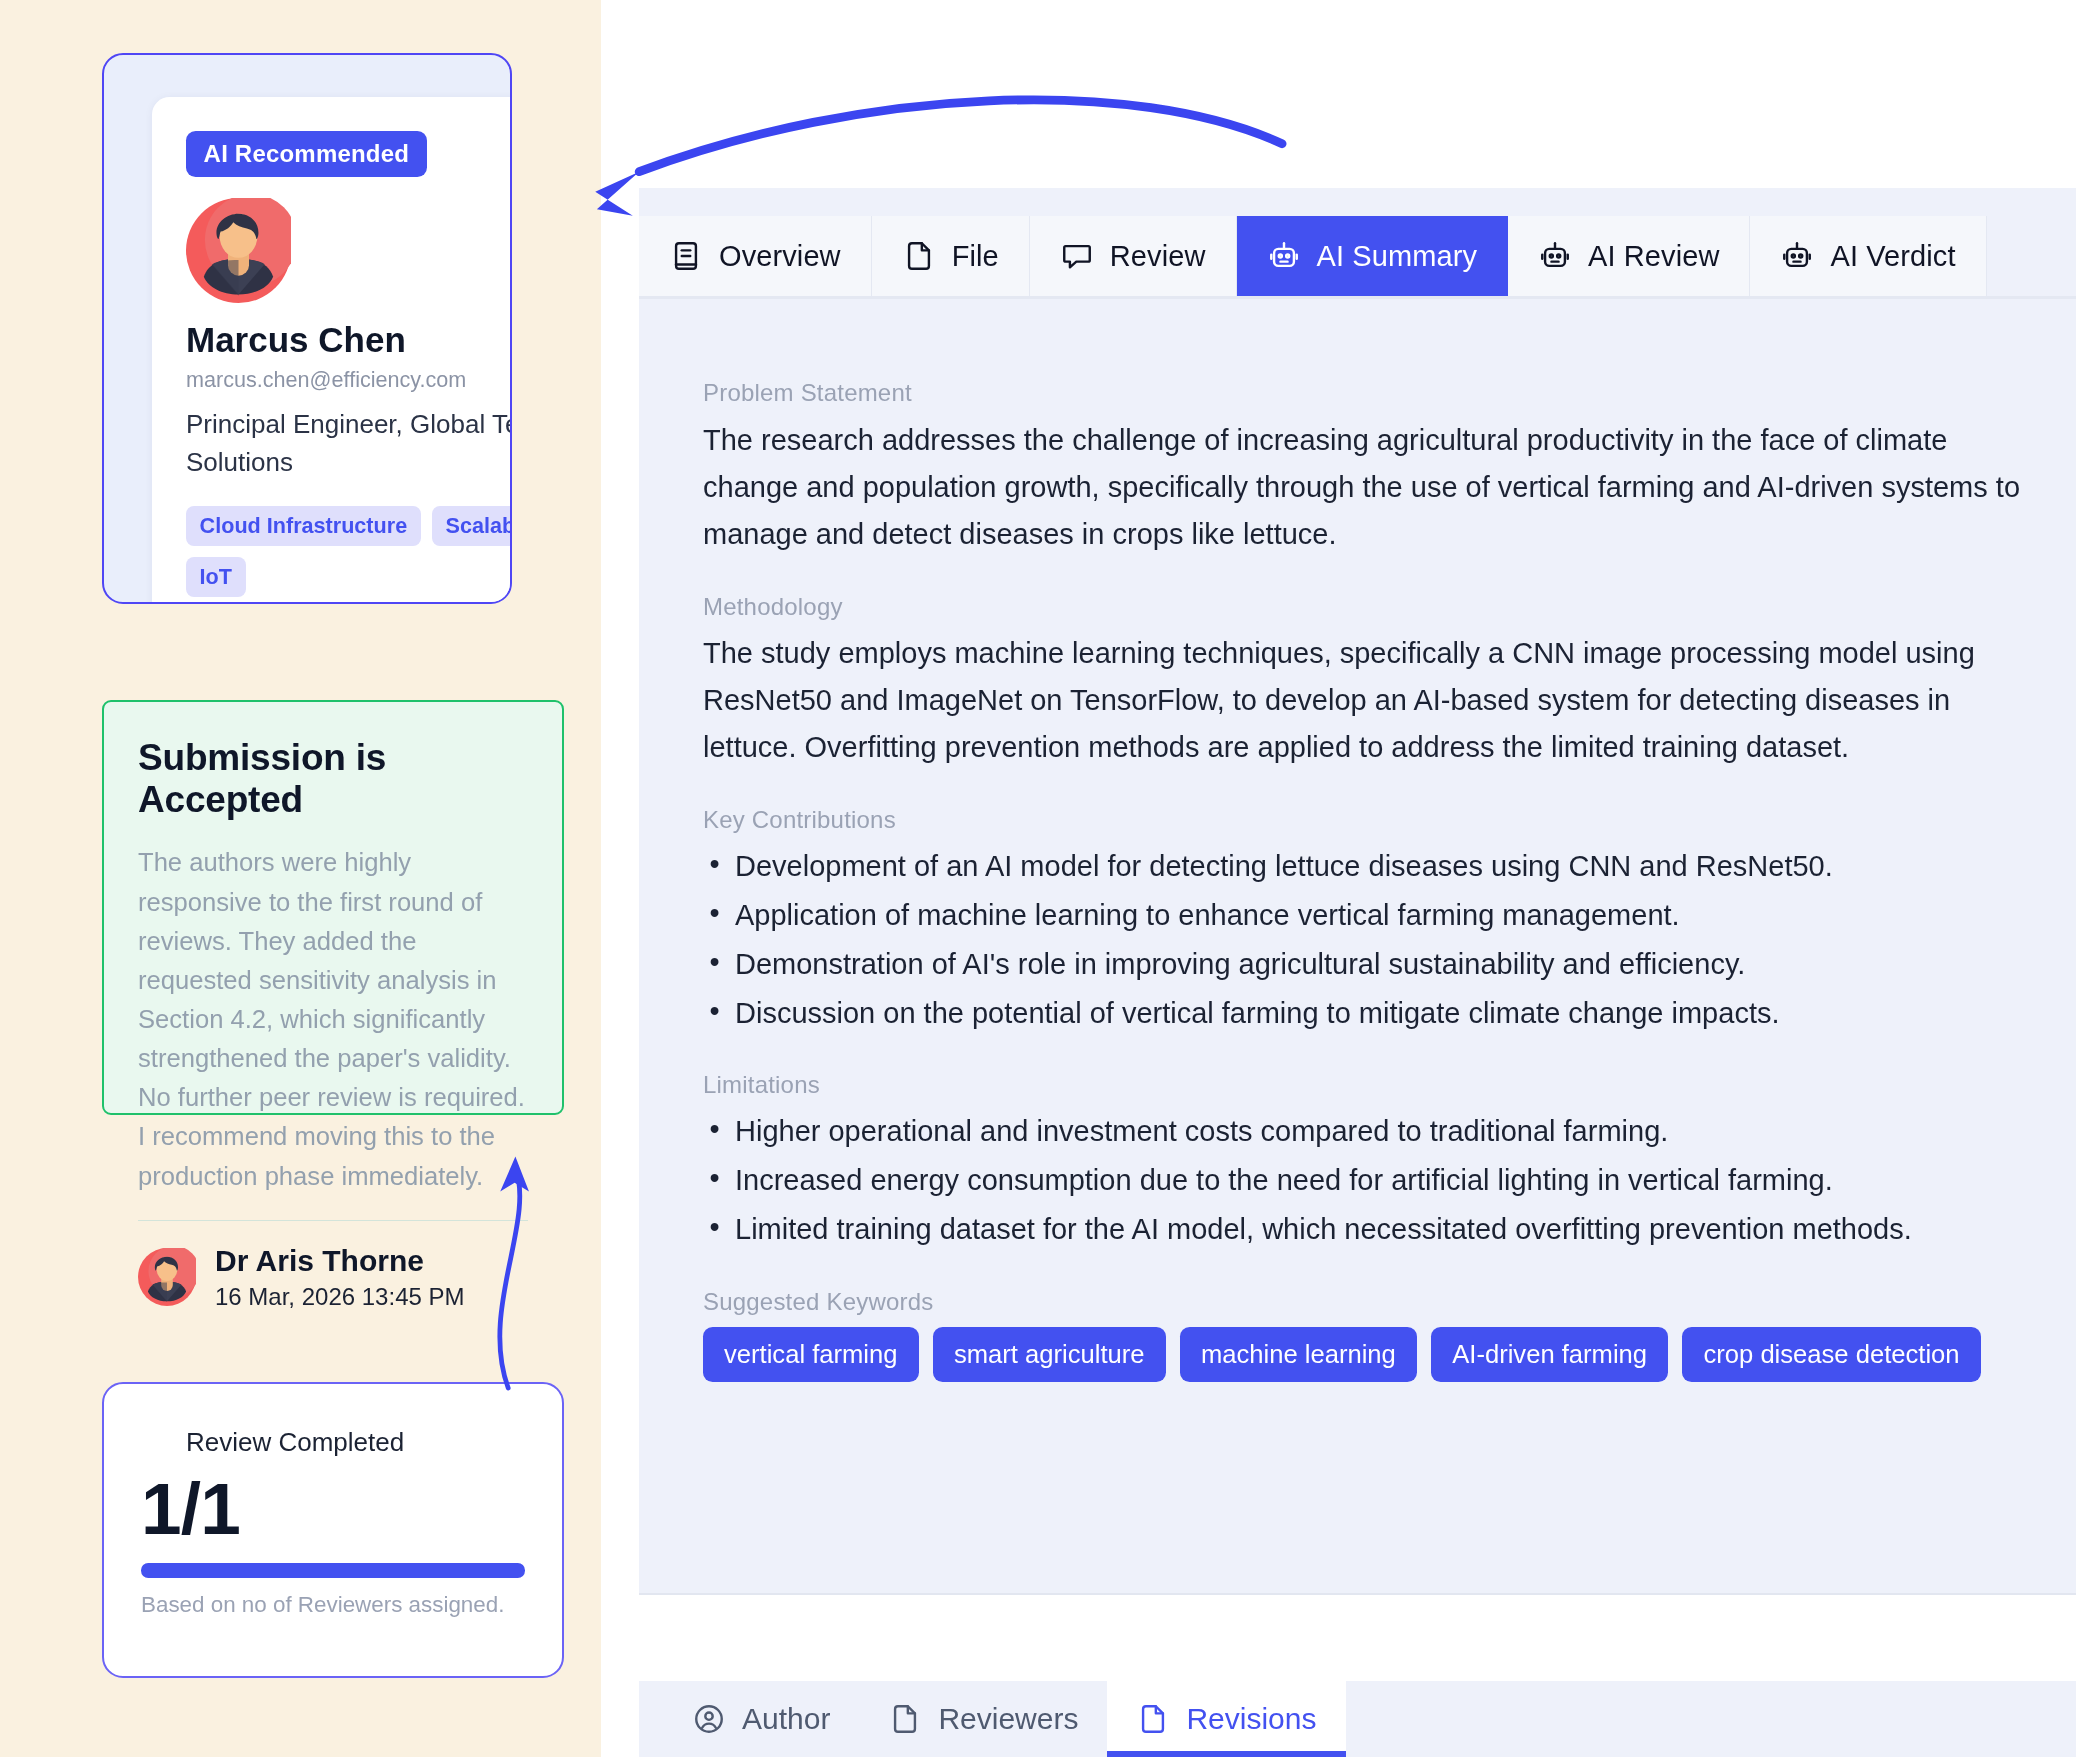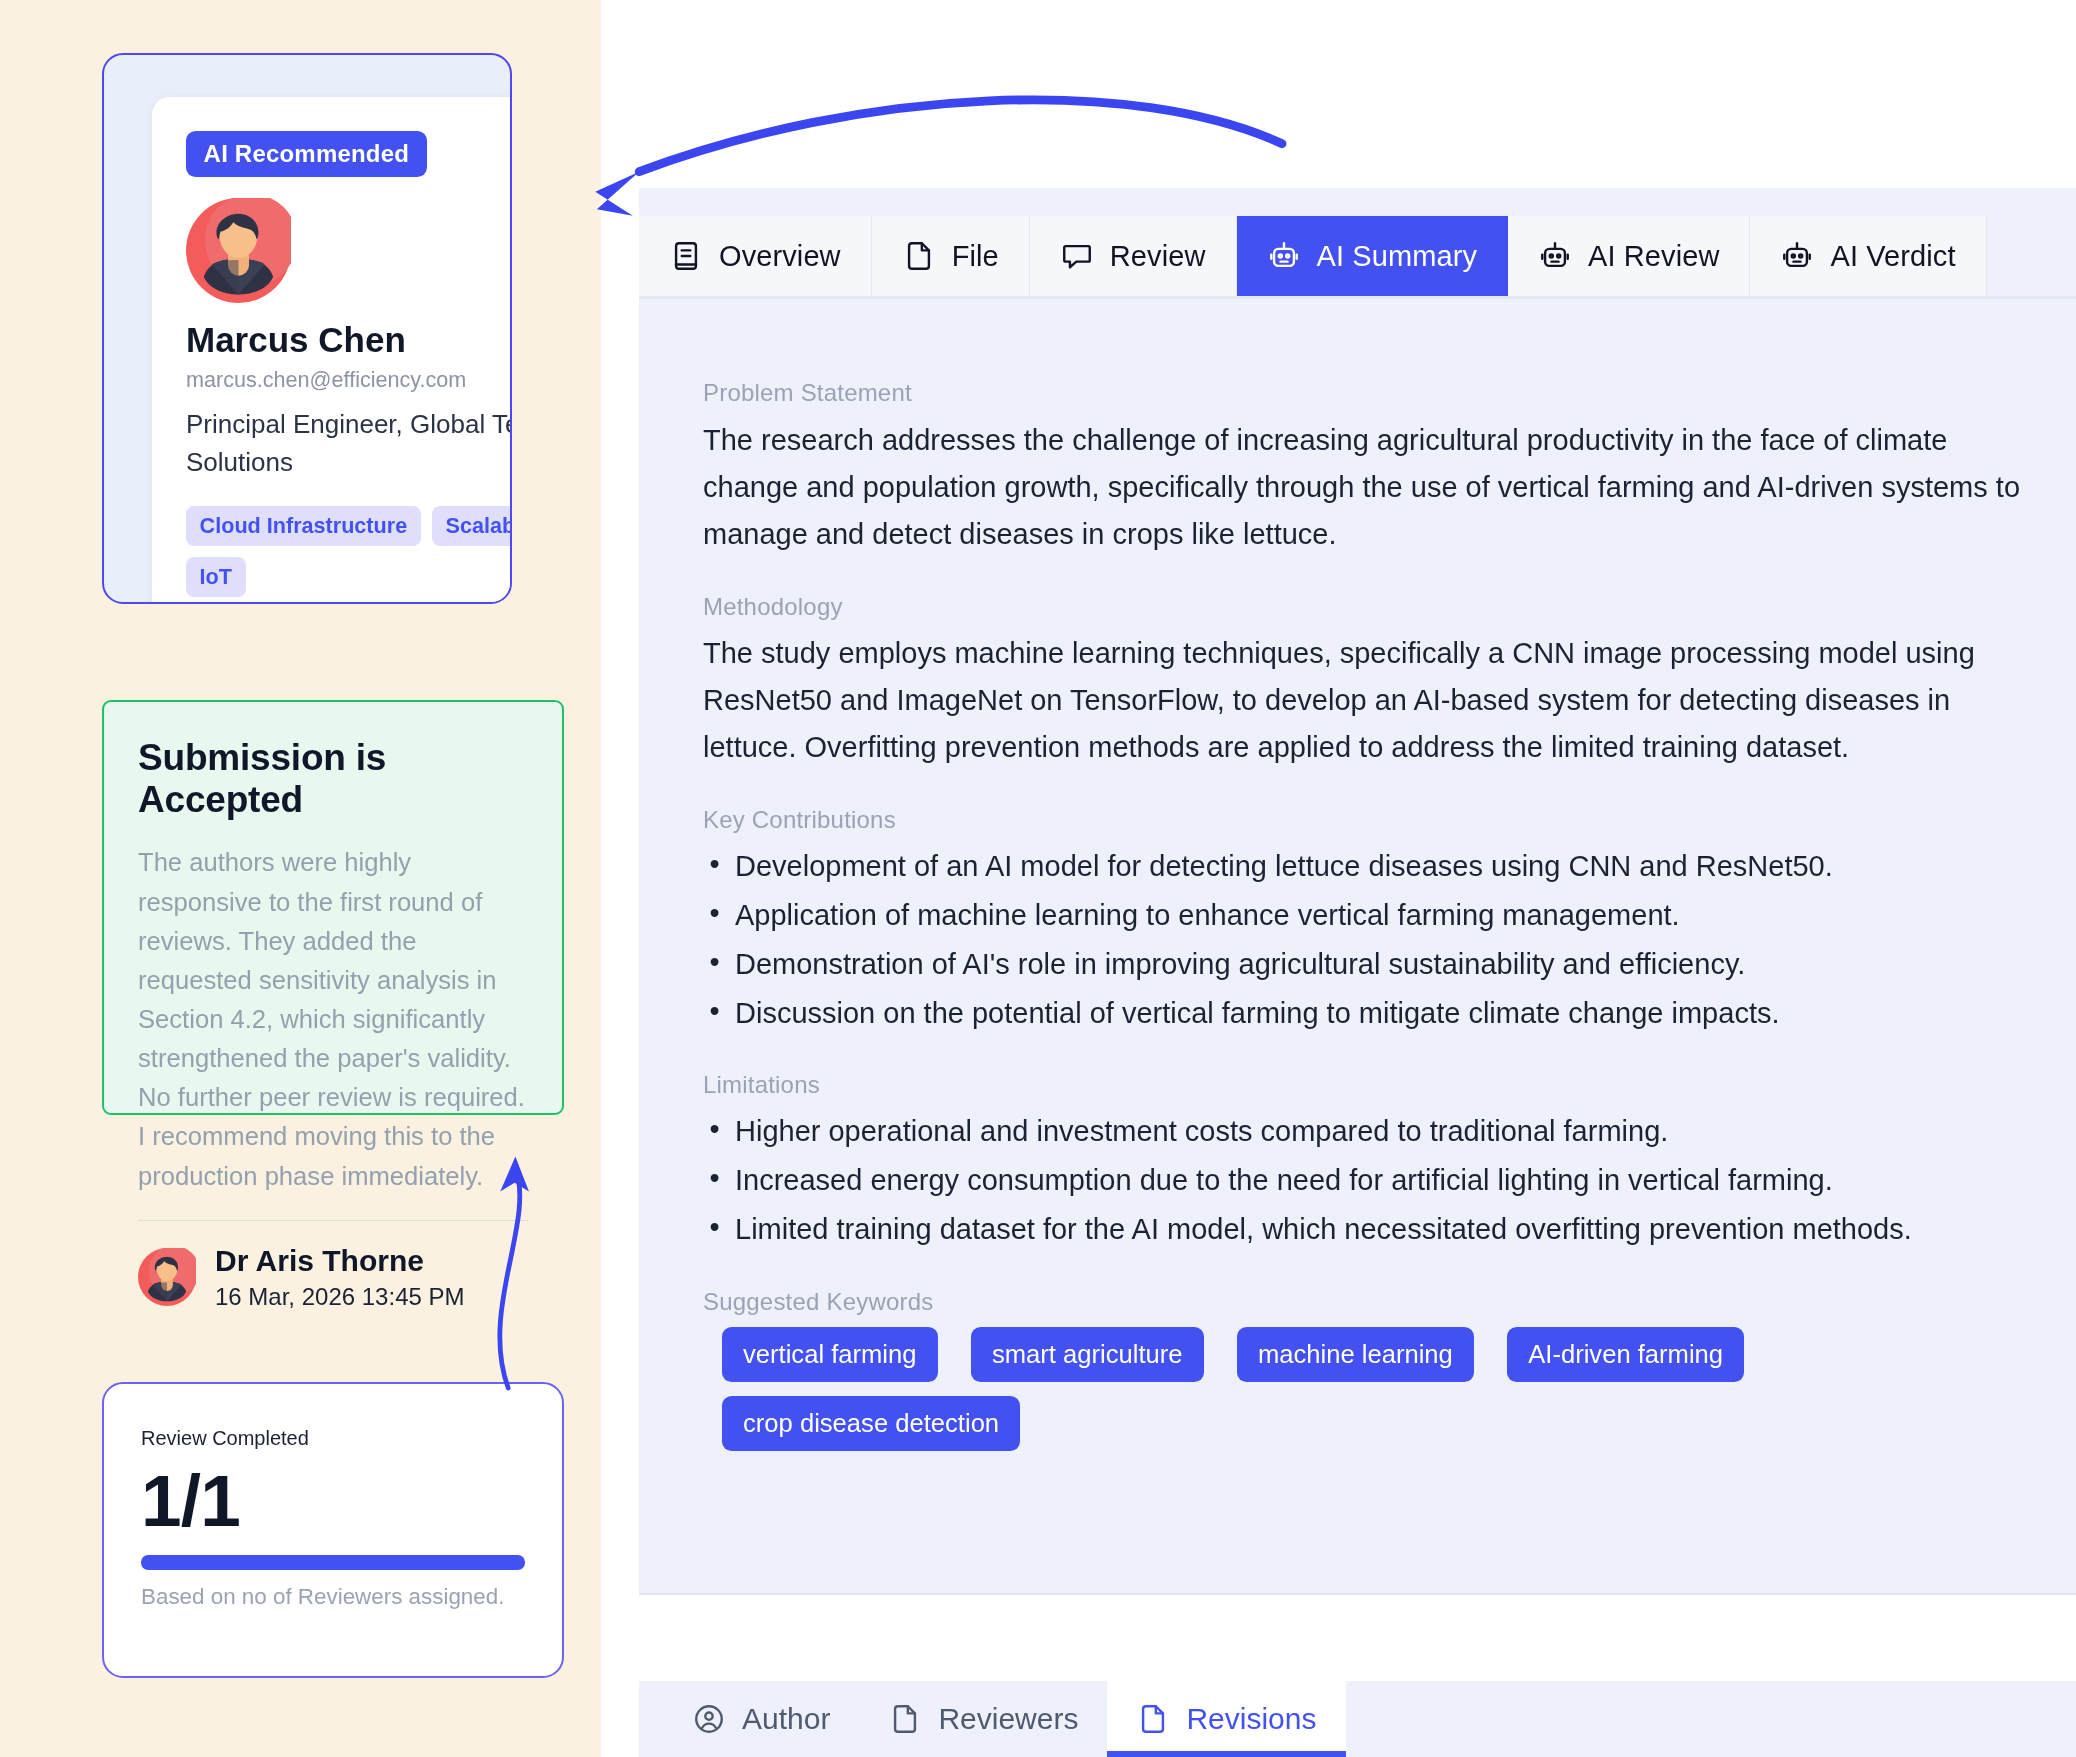--- a/index.html
+++ b/index.html
@@ -72,21 +72,21 @@
     font-size: 29px; line-height: 1.58; color: #1b2233;
     padding-left: 32px; position: relative; margin-bottom: 3.2px;
   }
   .s-list li::before {
     content: "•"; position: absolute; left: 6.4px; top: -1.6px;
     font-size: 29px; color: #1b2233;
   }
   .kw-wrap { display: flex; flex-wrap: wrap; gap: 14.4px; margin-top: 11.2px; }
   .kw {
     background: #4351f0; color: #fff; border-radius: 9.6px;
-    padding: 12.8px 21px; font-size: 25.6px; white-space: nowrap; margin-left: 19px;
+    padding: 12.8px 21px; font-size: 25.6px; white-space: nowrap;
   }
 
   
   .btabs {
     position: absolute; left: 663px; top: 1681px; height: 76px;
     display: flex; align-items: stretch;
   }
   .btab {
     display: flex; align-items: center; gap: 16px;
     padding: 0 29px; font-size: 30px; color: #4f5a70; white-space: nowrap;
@@ -141,21 +141,21 @@
   .acc-sep { height: 1.6px; background: #d3e4da; margin-top: 24px; }
   .acc-foot { display: flex; align-items: center; gap: 19px; margin-top: 22.4px; }
   .acc-name { font-size: 30px; font-weight: bold; color: #0f1729; }
   .acc-date { font-size: 24px; color: #1b2233; margin-top: 4.8px; }
 
   .prog-card {
     position: absolute; left: 102px; top: 1382px; width: 462px; height: 296px;
     background: #ffffff; border: 2.4px solid #6b63f6; border-radius: 21px;
     padding: 43px 37px;
   }
-  .prog-label { font-size: 20px; color: #1b2233; }
+  .prog-label { font-size: 26px; color: #1b2233; margin-left: 45px; }
   .prog-num { font-size: 73px; font-weight: bold; color: #0f1729; line-height: 1.05; margin-top: 12.8px; letter-spacing: -0.8px; }
   .prog-bar { height: 14.4px; border-radius: 7.2px; background: #4351f0; margin-top: 16px; }
   .prog-note { font-size: 22.4px; color: #9aa2b4; margin-top: 14.4px; }
 
   .arrow-layer { position: absolute; left:0; top:0; width: 2077px; height: 1757px; pointer-events: none; }
 </style>
 </head>
 <body>
 
 <div id="root">

